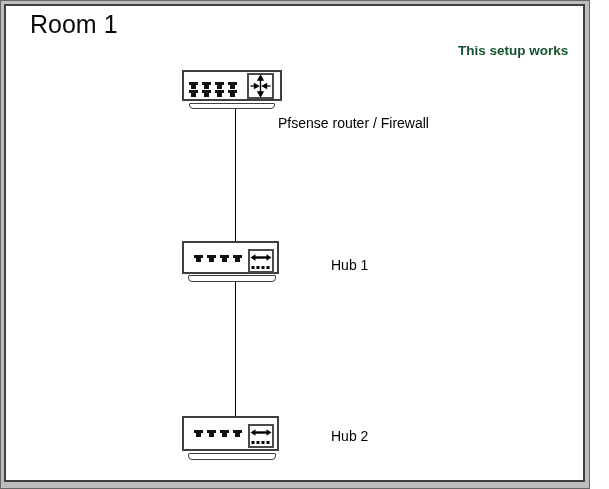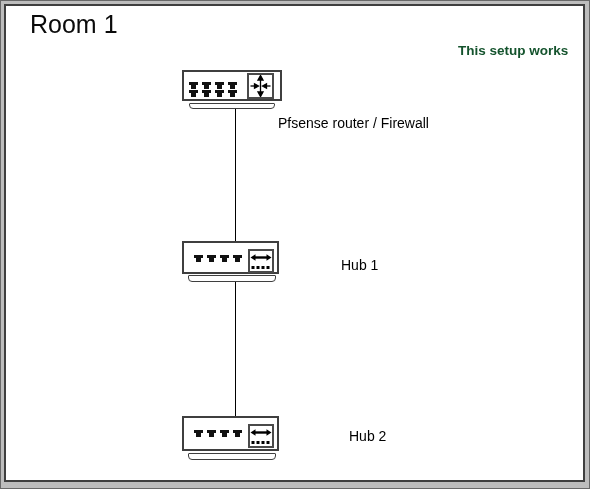--- a/index.html
+++ b/index.html
@@ -51,22 +51,22 @@
   }
   .device.router .icon-box { left:63px; top:1px; width:27px; height:26px; }
   .device.hub1 .icon-box, .device.hub2 .icon-box { left:64px; top:6px; width:26px; height:24px; }
   .connector { position:absolute; width:1px; background:#000; }
   .connector.c1 { left:229px; top:103px; height:132px; }
   .connector.c2 { left:229px; top:276px; height:134px; }
   .device-label {
     position:absolute; font-size:14px; color:#000; white-space:nowrap;
   }
   .device-label.router { left:272px; top:77px;margin-top:32px; }
-  .device-label.hub1   { left:335px; top:251px;text-align:right; }
-  .device-label.hub2   { left:343px; top:422px; }
+  .device-label.hub1   { left:325px; top:251px;text-align:right; }
+  .device-label.hub2   { left:325px; top:422px; }
 </style>
 </head>
 <body>
 
 <div class="canvas">
   <div class="room-box">
 
     <div class="room-title">Room 1</div>
     <div class="note">This setup works</div>
 

